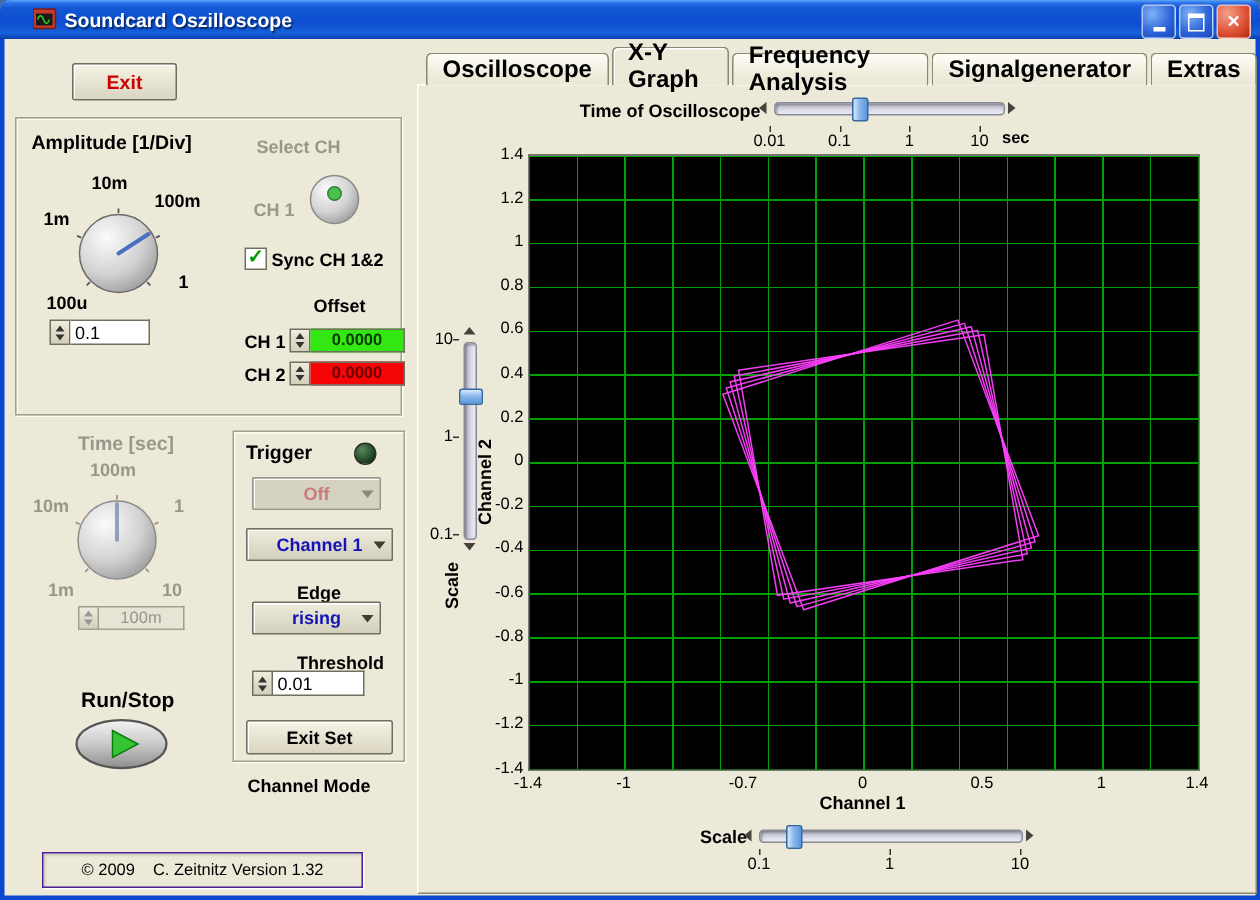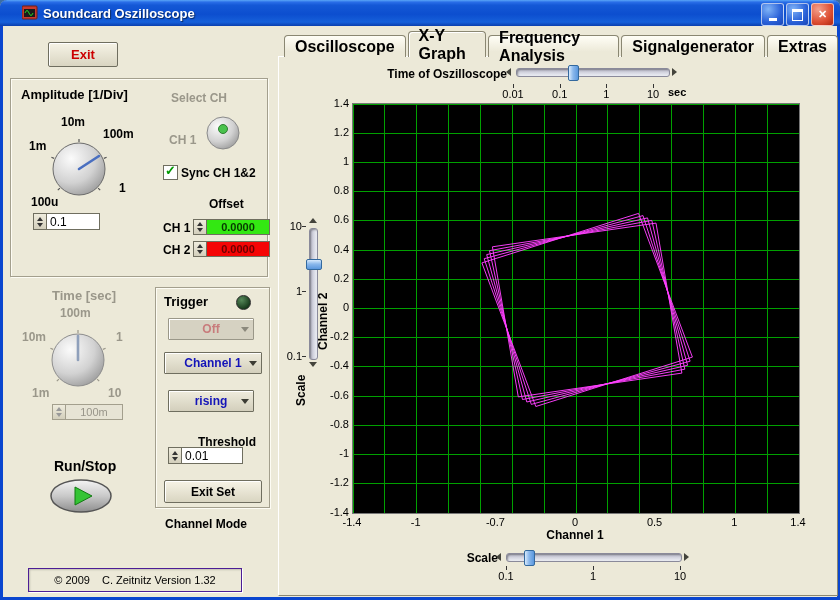--- a/index.html
+++ b/index.html
@@ -218,21 +218,21 @@
 
     <div class="dropdown dis" style="left:12px;top:30px;width:84px;height:20px;">
       <span>Off</span>
       <i class="arr" style="border-top-color:#8b897c;"></i>
     </div>
     <div class="dropdown" style="left:8px;top:64px;width:96px;height:20px;">
       <span>Channel 1</span>
       <i class="arr"></i>
     </div>
     <span class="lbl b" style="left:42px;top:100px;">Edge</span>
-    <div class="dropdown" style="left:12px;top:102px;width:84px;height:20px;">
+    <div class="dropdown" style="left:12px;top:113px;width:84px;height:20px;">
       <span>rising</span>
       <i class="arr"></i>
     </div>
     <span class="lbl b" style="left:42px;top:147px;text-align:right;">Threshold</span>
     <div class="numbox" style="left:12px;top:159px;">
       <div class="spin">
           <i class="up"></i>
           <i class="dn"></i>
         </div>
       <div class="field" style="width:54px;">0.01</div>
@@ -262,21 +262,21 @@
 
   <div id="tab-panel"></div>
   <div id="tab-strip">
       <div class="tab">Oscilloscope</div>
       <div class="tab active">X-Y Graph</div>
       <div class="tab">Frequency Analysis</div>
       <div class="tab">Signalgenerator</div>
       <div class="tab">Extras</div>
     </div>
 
-  <span class="lbl b" style="left:385px;top:67px;width:122px;text-align:right;">Time of Oszilloscope</span>
+  <span class="lbl b" style="left:385px;top:67px;width:122px;text-align:right;">Time of Oscilloscope</span>
   <i class="tri l" style="left:506px;top:68px;"></i>
   <div class="track-h" style="left:516px;top:68px;width:152px;">
     <div class="hthumb" style="left: 51px;"></div>
   </div>
   <i class="tri r" style="left:672px;top:68px;"></i>
   <div class="abs" id="persistency-scale" style="left:513px;top:84px;width:140px;height:16px;">
       <div class="scale-tick" style="left: 0px; top: 0px; width: 1px; height: 4px;"></div>
       <div class="scale-label" style="left: -14px; top: 4px;">0.01</div>
       <div class="scale-tick" style="left: 46.7px; top: 0px; width: 1px; height: 4px;"></div>
       <div class="scale-label" style="left: 32.7px; top: 4px;">0.1</div>

